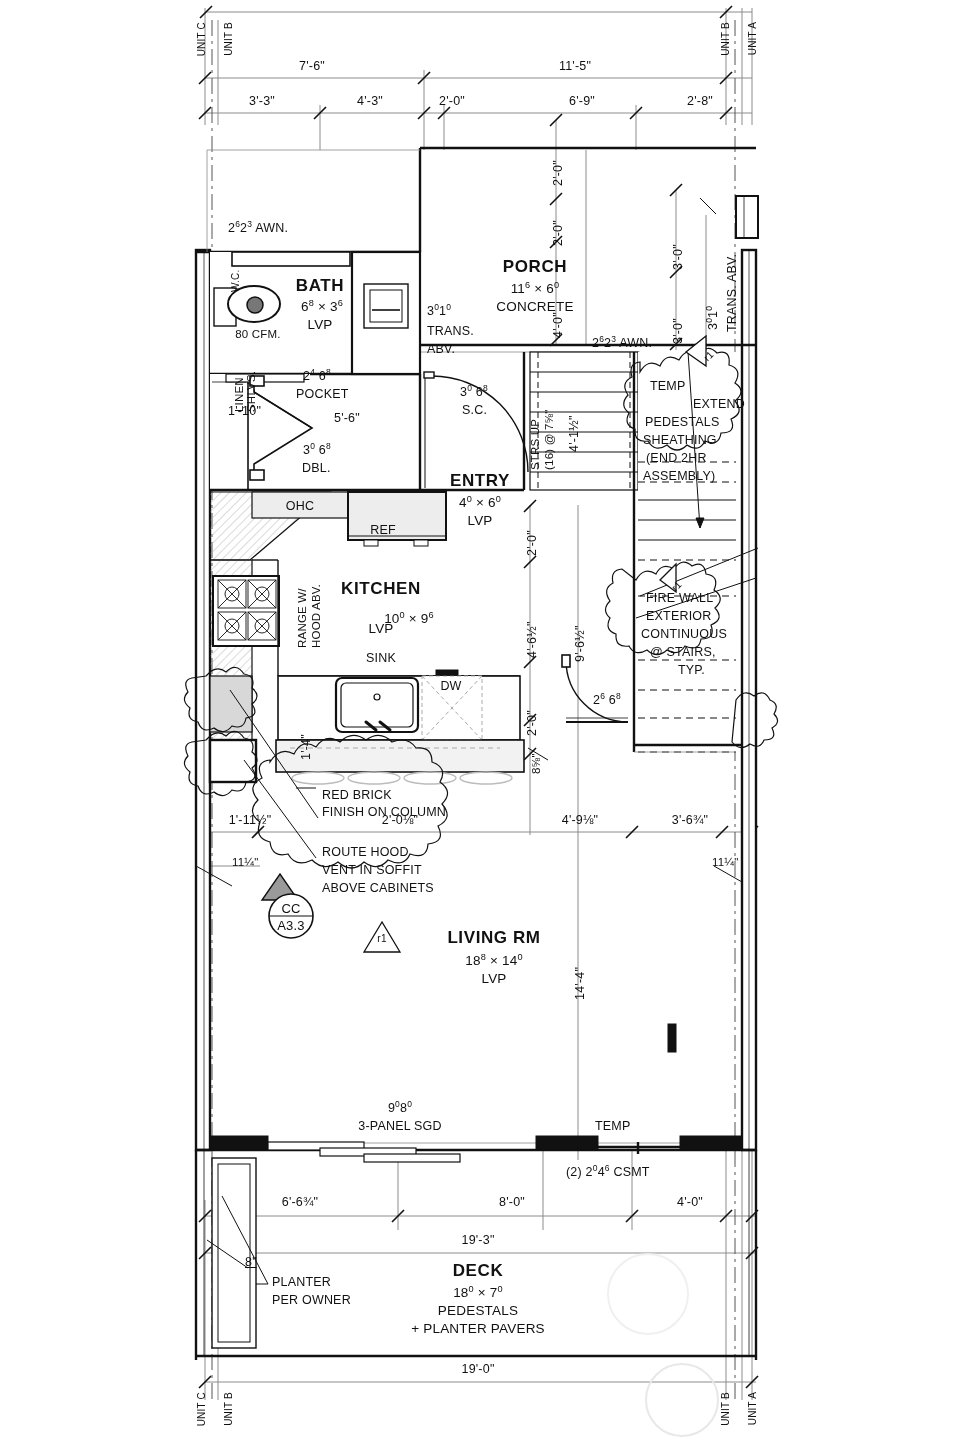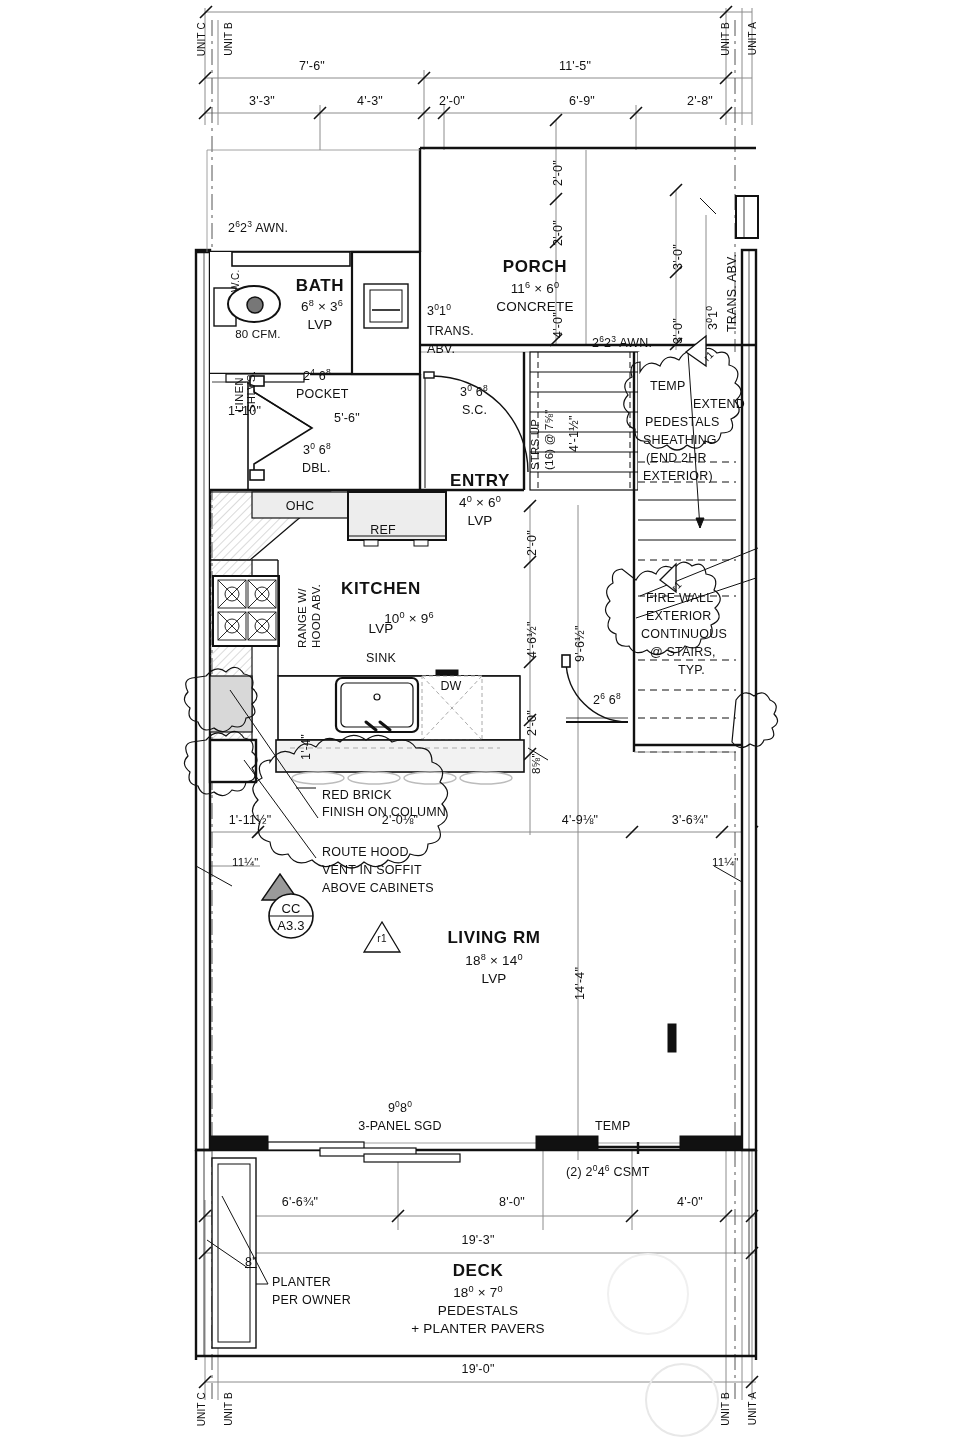--- a/index.html
+++ b/index.html
@@ -508,21 +508,21 @@
 
 <div class="txt small" style="left:529px; top:470px; transform:rotate(-90deg); transform-origin:0 0;">STRS UP</div>
 <div class="txt small" style="left:543px; top:470px; transform:rotate(-90deg); transform-origin:0 0;">(16) @ 7⅝"</div>
 <div class="txt dim" style="left:568px; top:452px; transform:rotate(-90deg); transform-origin:0 0;">4'-1½"</div>
 
 <div class="txt note" style="left:650px; top:380px;">TEMP</div>
 <div class="txt note" style="left:682px; top:398px;">   EXTEND</div>
 <div class="txt note" style="left:645px; top:416px;">PEDESTALS</div>
 <div class="txt note" style="left:643px; top:434px;">SHEATHING</div>
 <div class="txt note" style="left:646px; top:452px;">(END 2HR</div>
-<div class="txt note" style="left:643px; top:470px;">EXTERIOR)</div>
+<div class="txt note" style="left:643px; top:470px;">ASSEMBLY)</div>
 
 <div class="txt note" style="left:646px; top:592px;">FIRE WALL</div>
 <div class="txt note" style="left:646px; top:610px;">EXTERIOR</div>
 <div class="txt note" style="left:641px; top:628px;">CONTINUOUS</div>
 <div class="txt note" style="left:650px; top:646px;">@ STAIRS,</div>
 <div class="txt note" style="left:678px; top:664px;">TYP.</div>
 
 <div class="txt note ctr" style="left:300px; top:500px;">OHC</div>
 <div class="txt note ctr" style="left:383px; top:524px;">REF</div>
 <div class="txt small" style="left:296px; top:648px; transform:rotate(-90deg); transform-origin:0 0;">RANGE W/</div>

